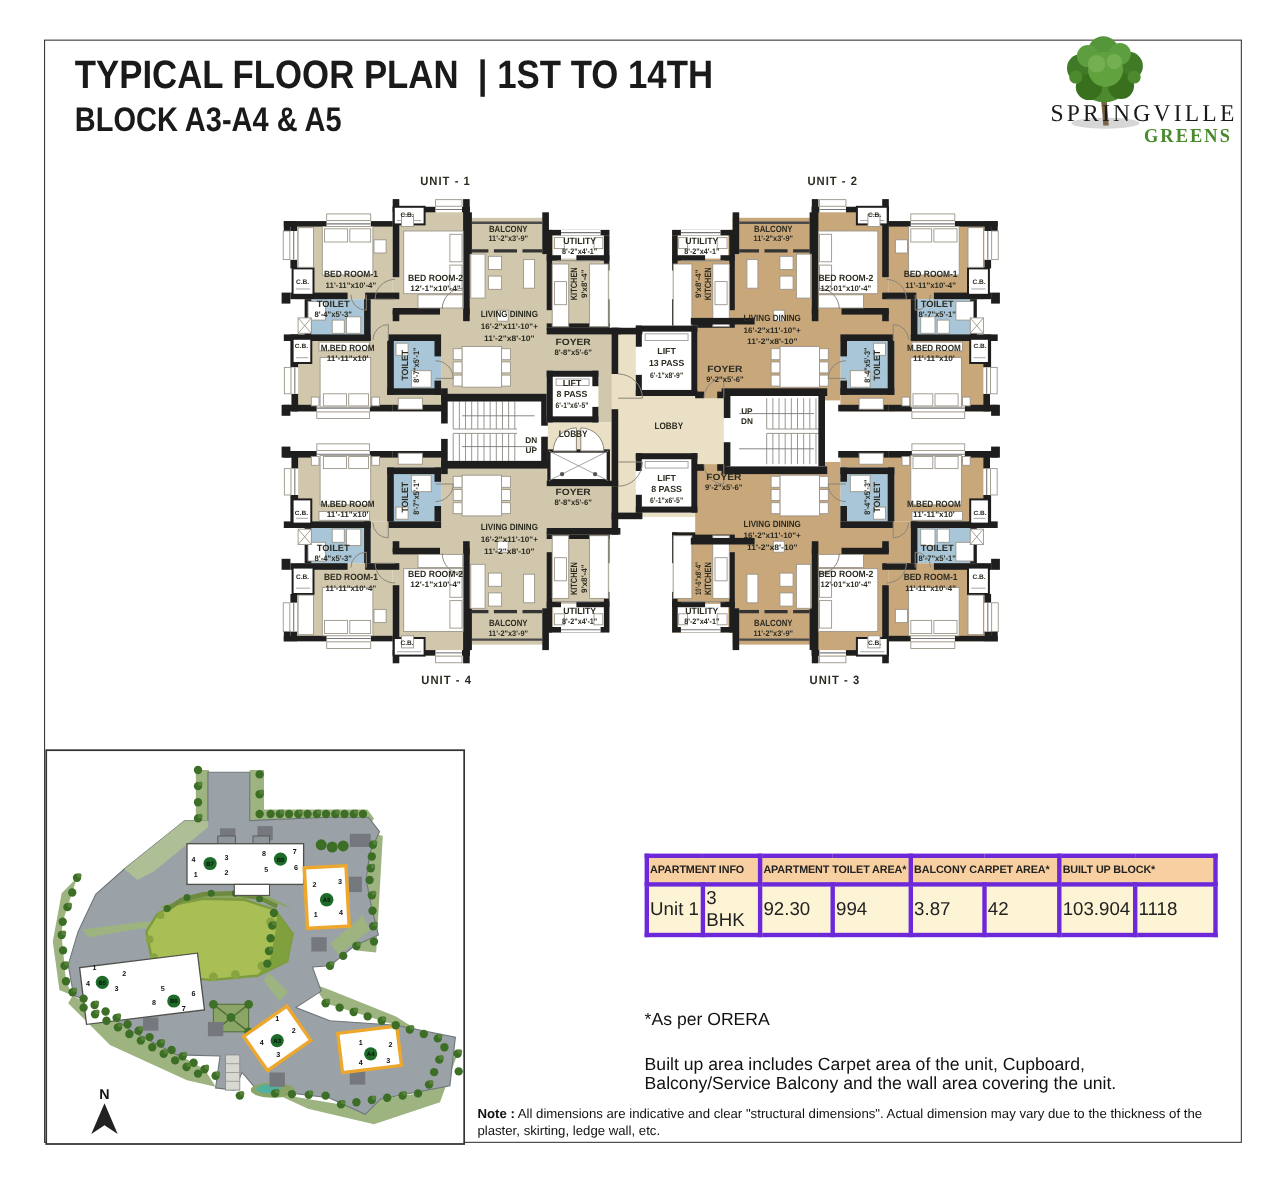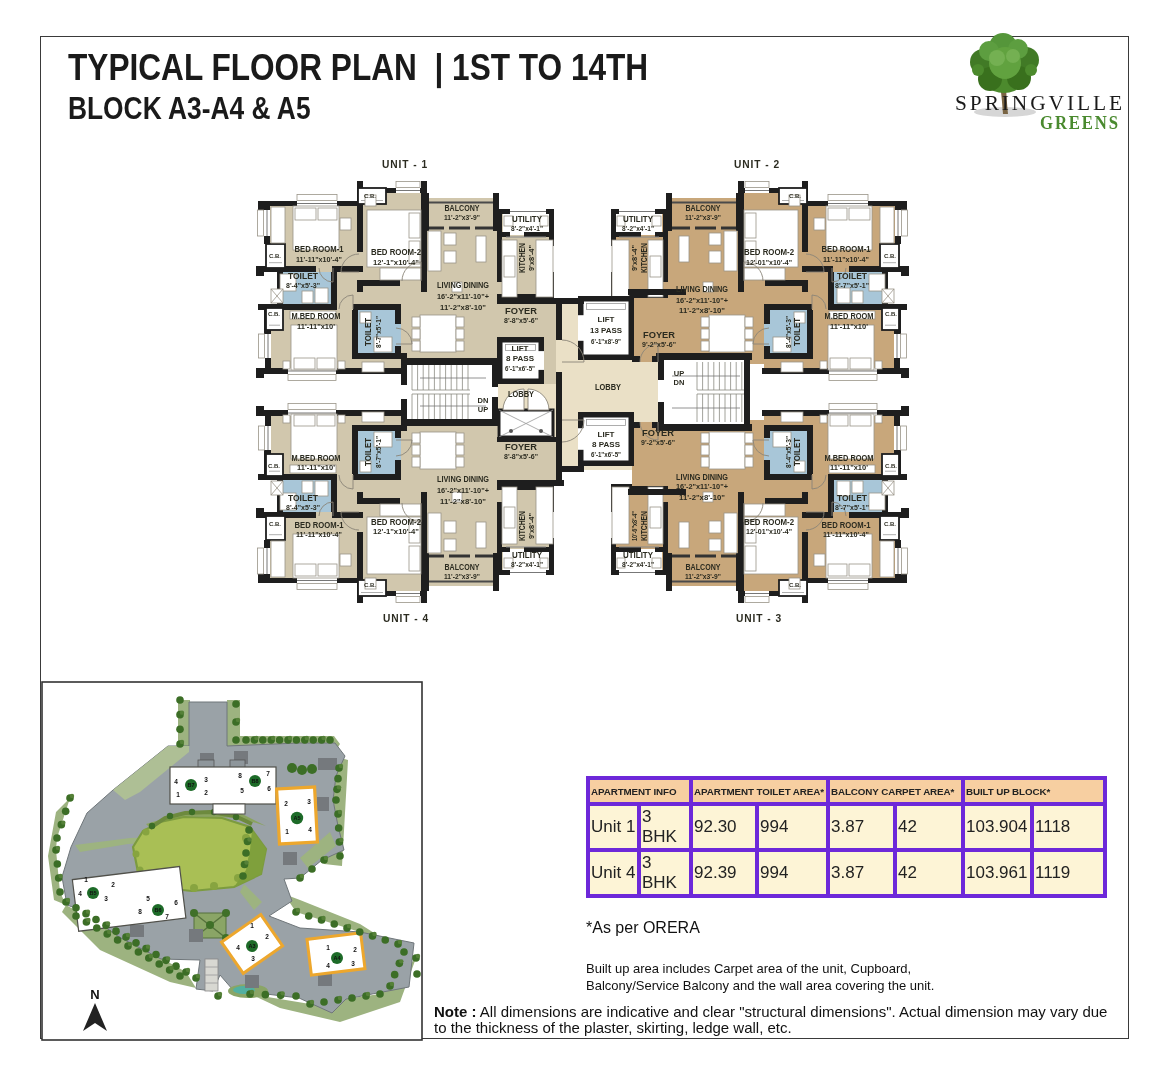--- a/index.html
+++ b/index.html
@@ -1725,29 +1725,19 @@
 <tr style="height:23px">
         <td class="d">Unit 1</td>
         <td class="d">3 BHK</td>
         <td class="d">92.30</td>
         <td class="d">994</td>
         <td class="d">3.87</td>
         <td class="d">42</td>
         <td class="d">103.904</td>
         <td class="d">1118</td>
       </tr>
-<tr style="height:23px">
-        <td class="d">Unit 4</td>
-        <td class="d">3 BHK</td>
-        <td class="d">92.39</td>
-        <td class="d">994</td>
-        <td class="d">3.87</td>
-        <td class="d">42</td>
-        <td class="d">103.961</td>
-        <td class="d">1119</td>
-      </tr>
 </tbody>
   </table>
 
 <div style="position:absolute;left:586px;top:919px;font-size:16px;color:#111">*As per ORERA</div>
 
-<div style="position:absolute;left:586px;top:960px;font-size:13px;color:#111;line-height:17px">Built up area includes Carpet area of the unit, Cupboard,<br>Balcony/Service Balcony and the wall area covering the unit.</div>
-
-<div style="position:absolute;left:434px;top:1004px;width:676px;font-size:15px;color:#111;line-height:16px"><b>Note :</b> All dimensions are indicative and clear "structural dimensions". Actual dimension may vary due to the thickness of the plaster, skirting, ledge wall, etc.</div>
+<div style="position:absolute;left:586px;top:960px;font-size:16px;color:#111;line-height:17px">Built up area includes Carpet area of the unit, Cupboard,<br>Balcony/Service Balcony and the wall area covering the unit.</div>
+
+<div style="position:absolute;left:434px;top:1004px;width:676px;font-size:12px;color:#111;line-height:16px"><b>Note :</b> All dimensions are indicative and clear "structural dimensions". Actual dimension may vary due to the thickness of the plaster, skirting, ledge wall, etc.</div>
 </body></html>

